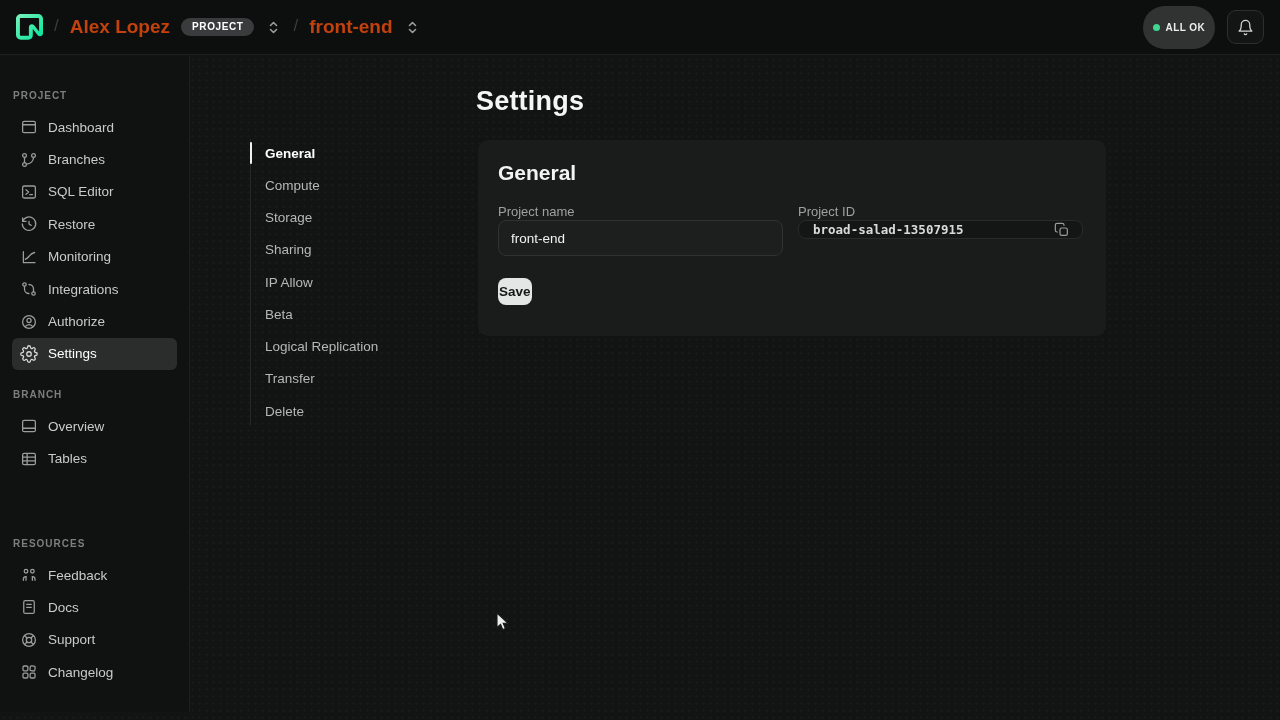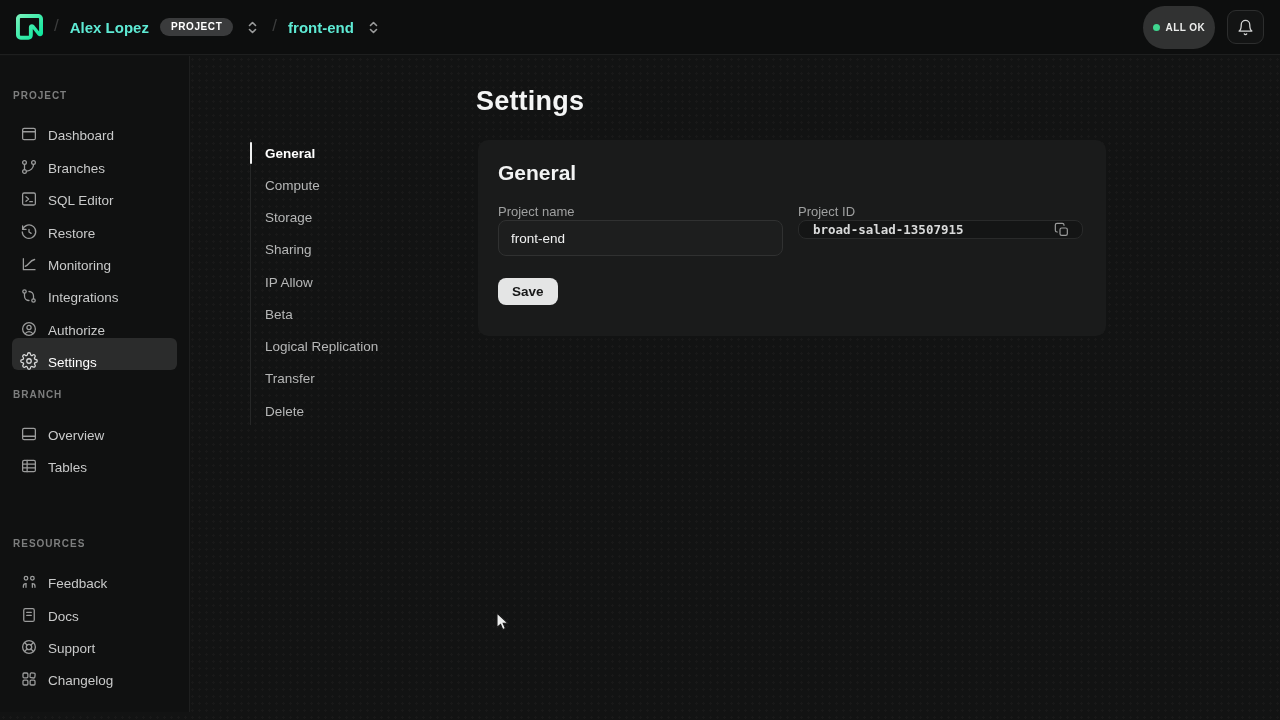--- a/index.html
+++ b/index.html
@@ -17,21 +17,21 @@
   
   .header {
     position:absolute; top:0; left:0; right:0; height:55px;
     background:#0d0e0e;
     border-bottom:1px solid #1e1f1f;
     display:flex; align-items:center; padding:0 16px;
   }
   .header-left { display:flex; align-items:center; gap:11px; }
   .logo { width:27px; height:27px; }
   .crumb-sep { color:#3c3d3d; font-size:17px; font-weight:300; transform:translateY(-1px); }
-  .crumb-name { font-size:15px; font-weight:600; color:#5eead4; }
+  .crumb-name { font-size:19px; font-weight:600; color:#c2410c; }
   .badge-launch {
     background:#3a3b3c; color:#fff; font-size:10px; font-weight:700;
     letter-spacing:.6px; border-radius:999px; padding:4px 11px; line-height:1;
   }
   .switcher { background:none; border:none; cursor:pointer; padding:2px; color:#9a9b9b; }
   .header-right { margin-left:auto; display:flex; align-items:center; gap:12px; }
   .badge-status {
     background:#313232; border-radius:999px; display:flex; align-items:center; gap:6px;
     padding:16px 10px;
   }
@@ -48,21 +48,21 @@
     position:absolute; top:56px; left:0; bottom:8px; width:190px;
     background:#101111;
     border-right:1px solid #1e1f1f;
     padding:34px 12px 0 12px;
   }
   .side-section-label {
     font-size:10px; font-weight:700; letter-spacing:1px; color:#7d7e7e;
     padding:0 0 10px 1px;
   }
   .side-item {
-    display:flex; align-items:flex-end; gap:10px; height:32.4px;
+    display:flex; align-items:center; gap:10px; height:32.4px;
     padding:0 8px; border-radius:6px; cursor:pointer;
     color:#c9caca; font-size:13.5px;
   }
   .side-item .ic { color:#9b9c9c; flex:0 0 auto; }
   .side-item.active { background:#2b2c2c; color:#ffffff; }
   .side-item.active .ic { color:#d8d9d9; }
   .sec-gap-sm { height:19px; }
   .sec-gap-lg { height:63px; }
 
   
@@ -102,21 +102,21 @@
     width:100%; height:19px; background:#141515; border:1px solid #292a2a;
     border-radius:8px; display:flex; align-items:center; padding:0 10px 0 14px;
   }
   .id-value {
     flex:1; font-family:"DejaVu Sans Mono", monospace; font-size:12.5px;
     font-weight:700; color:#d9dada; letter-spacing:0;
   }
   .copy-btn { background:none; border:none; cursor:pointer; color:#9a9b9b; padding:2px; }
   .save-btn {
     margin-top:22px; background:#e4e5e5; color:#161717; font-size:13.5px; font-weight:600;
-    border:none; border-radius:8px; padding:0 14px; height:27px; cursor:pointer;
+    border:none; border-radius:8px; padding:0 1px; height:27px; cursor:pointer;
     font-family:"Liberation Sans", sans-serif;
   }
 
   .cursor { position:absolute; left:495px; top:612px; pointer-events:none; }
 </style>
 </head>
 <body>
 
 <div class="header">
   <div class="header-left">

